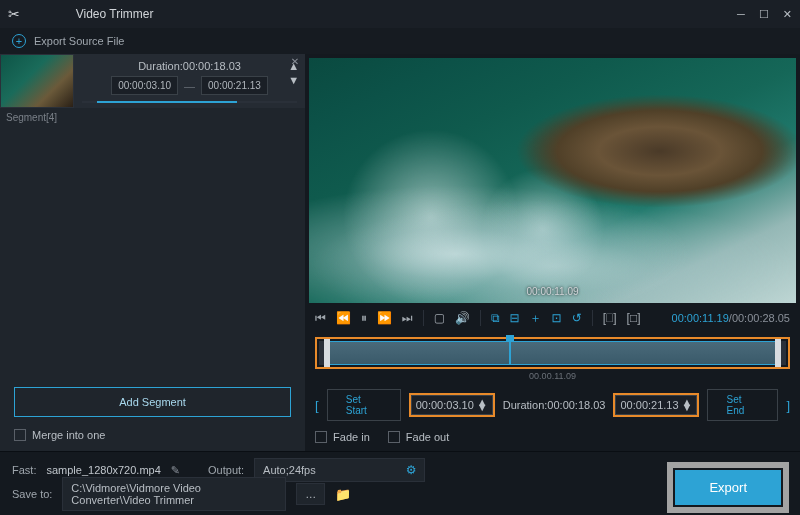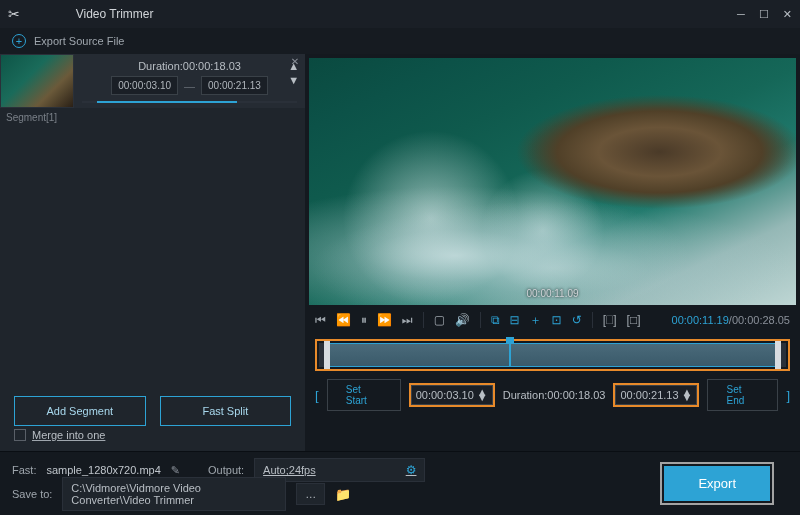--- a/index.html
+++ b/index.html
@@ -20,23 +20,23 @@
 .durlbl{text-align:center;font-size:10px;color:#9fa6ad;}
 .timerow{display:flex;align-items:center;justify-content:center;gap:6px;margin-top:4px;}
 .timebox{background:#1a1f26;border:1px solid #3a4148;padding:3px 6px;font-size:10px;color:#b0b6bc;}
 .dash{color:#6a7078;}
 .seginfo .arrows{position:absolute;right:6px;top:6px;display:flex;flex-direction:column;gap:2px;font-size:8px;color:#6a7078;}
 .seginfo .close{position:absolute;right:6px;top:2px;color:#8a9099;font-size:10px;cursor:pointer;}
 .progline{height:2px;background:#2a3039;margin-top:6px;position:relative;}
 .progline::after{content:"";position:absolute;left:15px;width:140px;height:2px;background:#2da3d5;}
 .seglabel{font-size:10px;color:#7a8088;padding:4px 6px;}
 .leftbtm{margin-top:auto;padding:10px 14px;}
-.btnrow{display:flex;gap:14px;margin-bottom:3px;}
+.btnrow{display:flex;gap:14px;margin-bottom:12px;}
 .ghostbtn{flex:1;border:1px solid #2da3d5;color:#a8d8ed;text-align:center;padding:8px 0;font-size:11px;cursor:pointer;}
-.chk{display:flex;align-items:center;gap:6px;font-size:11px;color:#9fa6ad;text-decoration:underline;}
+.chk{display:flex;align-items:center;gap:6px;font-size:11px;color:#9fa6ad;}
 .chk .box{width:12px;height:12px;border:1px solid #5a6068;}
 .right{flex:1;background:#14191f;display:flex;flex-direction:column;}
 .preview{
   height:247px;
   margin:4px 4px 0 4px;
   position:relative;
   overflow:hidden;
   background:
     radial-gradient(ellipse 70% 55% at 72% 38%, #4a3a28 0%, #6a5438 18%, #504028 30%, transparent 42%),
     radial-gradient(ellipse 50% 35% at 72% 38%, #2f2014 0%, transparent 55%),
@@ -71,26 +71,26 @@
 .tmhigh{border:2px solid #e88a2a;display:flex;align-items:center;}
 .tmbox{background:#1a1f26;border:1px solid #3a4148;padding:3px 4px;font-size:10px;display:flex;align-items:center;gap:3px;}
 .spin{display:flex;flex-direction:column;font-size:6px;line-height:5px;color:#6a7078;}
 .durlbl2{font-size:10px;color:#9fa6ad;}
 .fades{display:flex;gap:18px;padding:0 10px 8px;}
 .bottom{height:64px;background:#14191f;border-top:1px solid #0a0e13;padding:6px 12px;position:relative;}
 .brow{display:flex;align-items:center;gap:10px;height:24px;}
 .blbl{color:#9fa6ad;font-size:11px;}
 .bname{color:#c0c6cc;font-size:11px;}
 .pencil{color:#8a9099;font-size:11px;cursor:pointer;}
-.outbox{background:#1f252c;border:1px solid #2a3039;padding:4px 8px;display:flex;align-items:center;gap:90px;text-decoration:underline;}
+.outbox{background:#1f252c;border:1px solid #2a3039;padding:4px 8px;display:flex;align-items:center;gap:90px;}
 .gear{color:#2da3d5;font-size:12px;cursor:pointer;}
 .savebox{background:#1f252c;border:1px solid #2a3039;padding:4px 8px;width:224px;font-size:10px;color:#9fa6ad;}
 .dots{background:#1f252c;border:1px solid #2a3039;padding:4px 8px;cursor:pointer;}
 .folder{color:#9fa6ad;font-size:13px;cursor:pointer;}
-.exporthl{position:absolute;right:26px;top:10px;border:2px solid #a3a3a3;padding:2px;}
+.exporthl{position:absolute;right:11px;top:10px;border:6px solid #a3a3a3;padding:2px;}
 .export{background:#2da3d5;color:#fff;padding:10px 34px;font-size:13px;cursor:pointer;border:none;}
 </style>
 </head>
 <body>
 
 <div class="titlebar">
   <span class="scissors">✂</span>
   <span class="title">Video Trimmer</span>
   <div class="winbtns">
     <span class="winbtn">─</span>
@@ -118,26 +118,25 @@
           <span class="dash">—</span>
           <span class="timebox">00:00:21.13</span>
           <div class="arrows">
               <span>▲</span>
               <span>▼</span>
             </div>
         </div>
         <div class="progline"></div>
       </div>
     </div>
-    <div class="seglabel">Segment[1]</div>
+    <div class="seglabel">Segment[4]</div>
 
     <div class="leftbtm">
       <div class="btnrow">
         <div class="ghostbtn">Add Segment</div>
-        <div class="ghostbtn">Fast Split</div>
       </div>
       <div class="chk">
         <span class="box"></span>
         <span>Merge into one</span>
       </div>
     </div>
   </div>
 
   <div class="right">
     <div class="preview">
@@ -175,20 +174,21 @@
 
     <div class="tlwrap">
       <div class="tlhigh">
         <div class="tl">
           <div class="tlsel"></div>
           <div class="tlhandle l"></div>
           <div class="tlhandle r"></div>
           <div class="playhead"></div>
         </div>
       </div>
+      <div class="tlunder">00.00.11.09</div>
     </div>
 
     <div class="trimrow">
       <span class="brk">[</span>
       <span class="setbtn">Set Start</span>
       <div class="tmhigh">
         <div class="tmbox">
           <span>00:00:03.10</span>
           <span class="spin">
               <span>▲</span>
@@ -203,20 +203,30 @@
           <span class="spin">
               <span>▲</span>
               <span>▼</span>
             </span>
         </div>
       </div>
       <span class="setbtn">Set End</span>
       <span class="brk">]</span>
     </div>
 
+    <div class="fades">
+      <div class="chk">
+        <span class="box"></span>
+        <span>Fade in</span>
+      </div>
+      <div class="chk">
+        <span class="box"></span>
+        <span>Fade out</span>
+      </div>
+    </div>
   </div>
 </div>
 
 <div class="bottom">
   <div class="brow">
     <span class="blbl">Fast:</span>
     <span class="bname">sample_1280x720.mp4</span>
     <span class="pencil">✎</span>
     <span class="blbl" style="margin-left:18px;">Output:</span>
     <div class="outbox">

